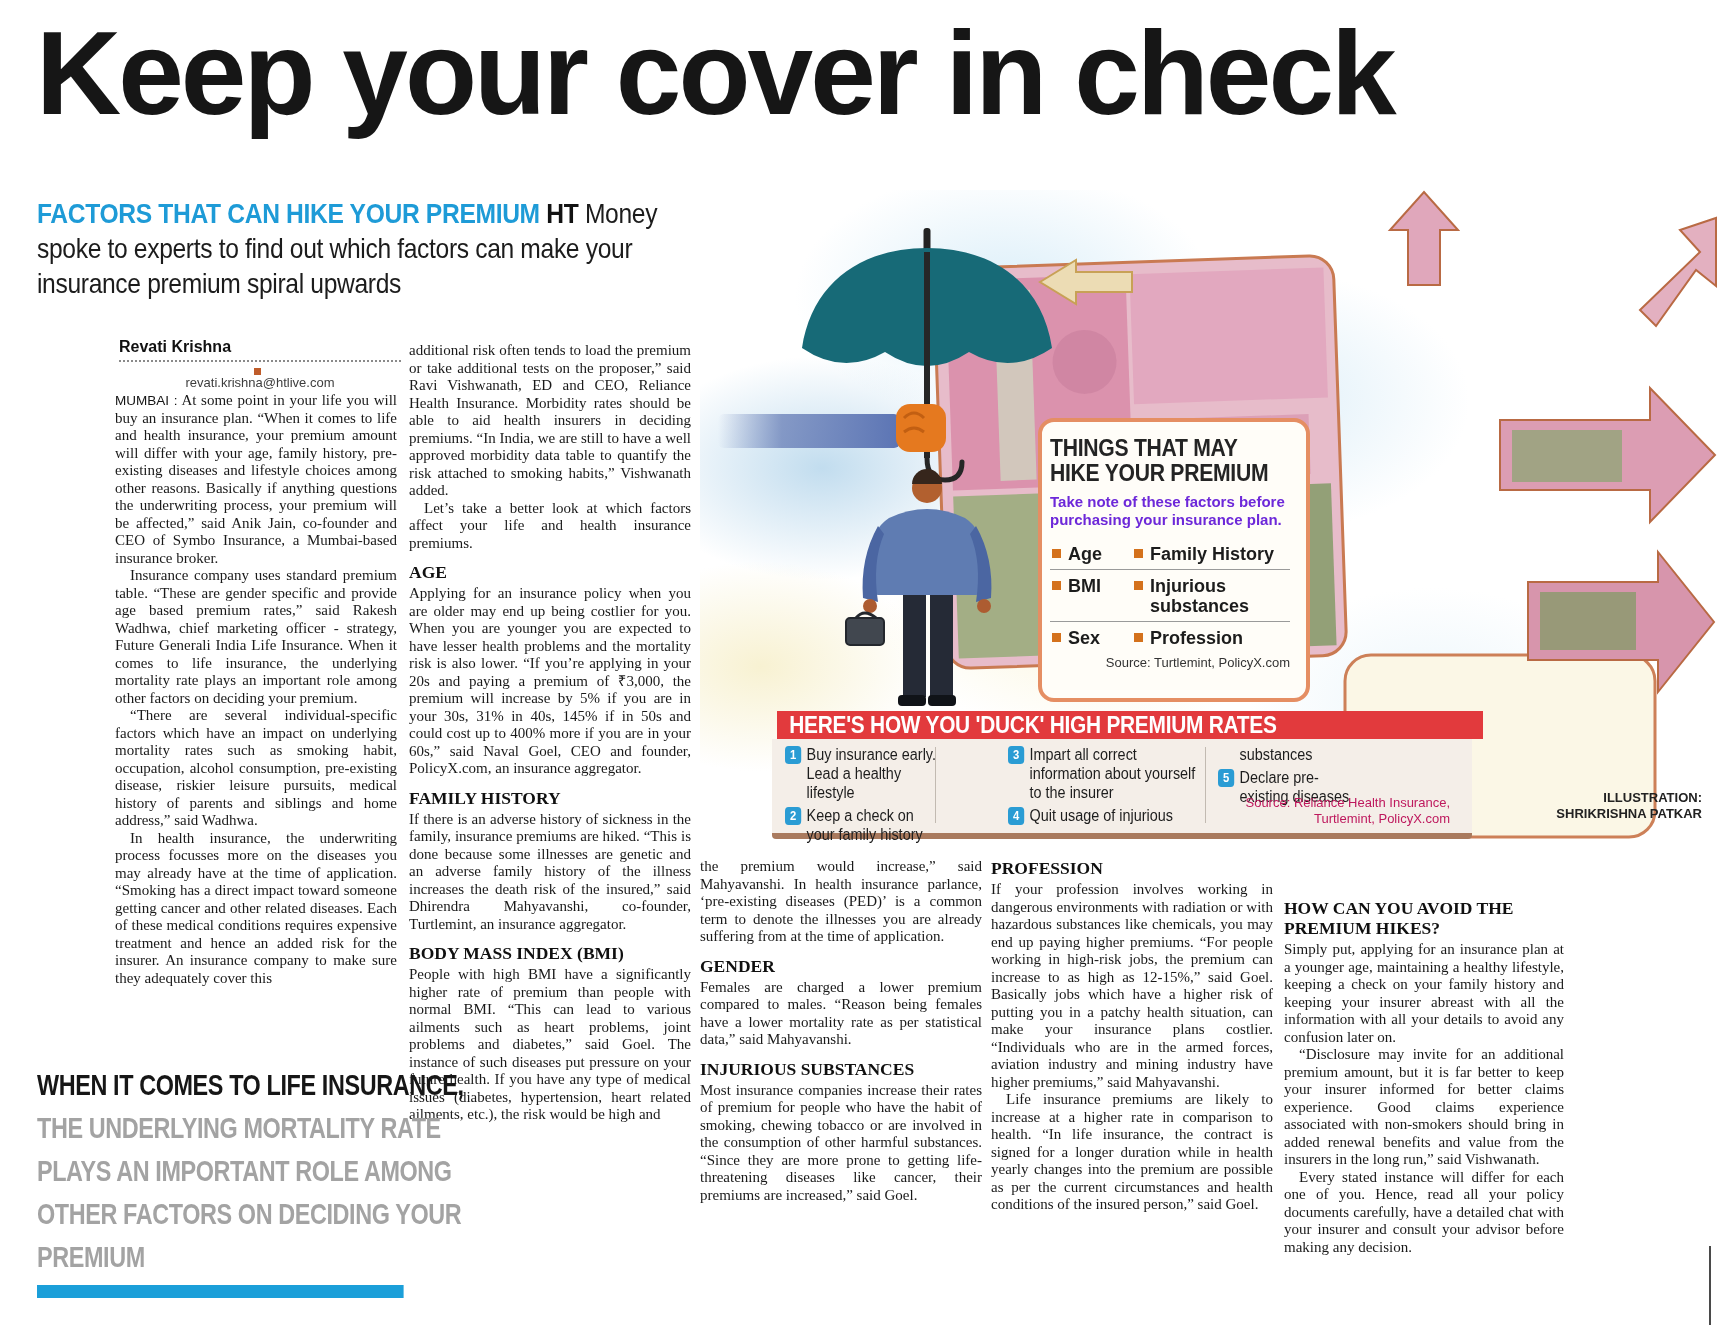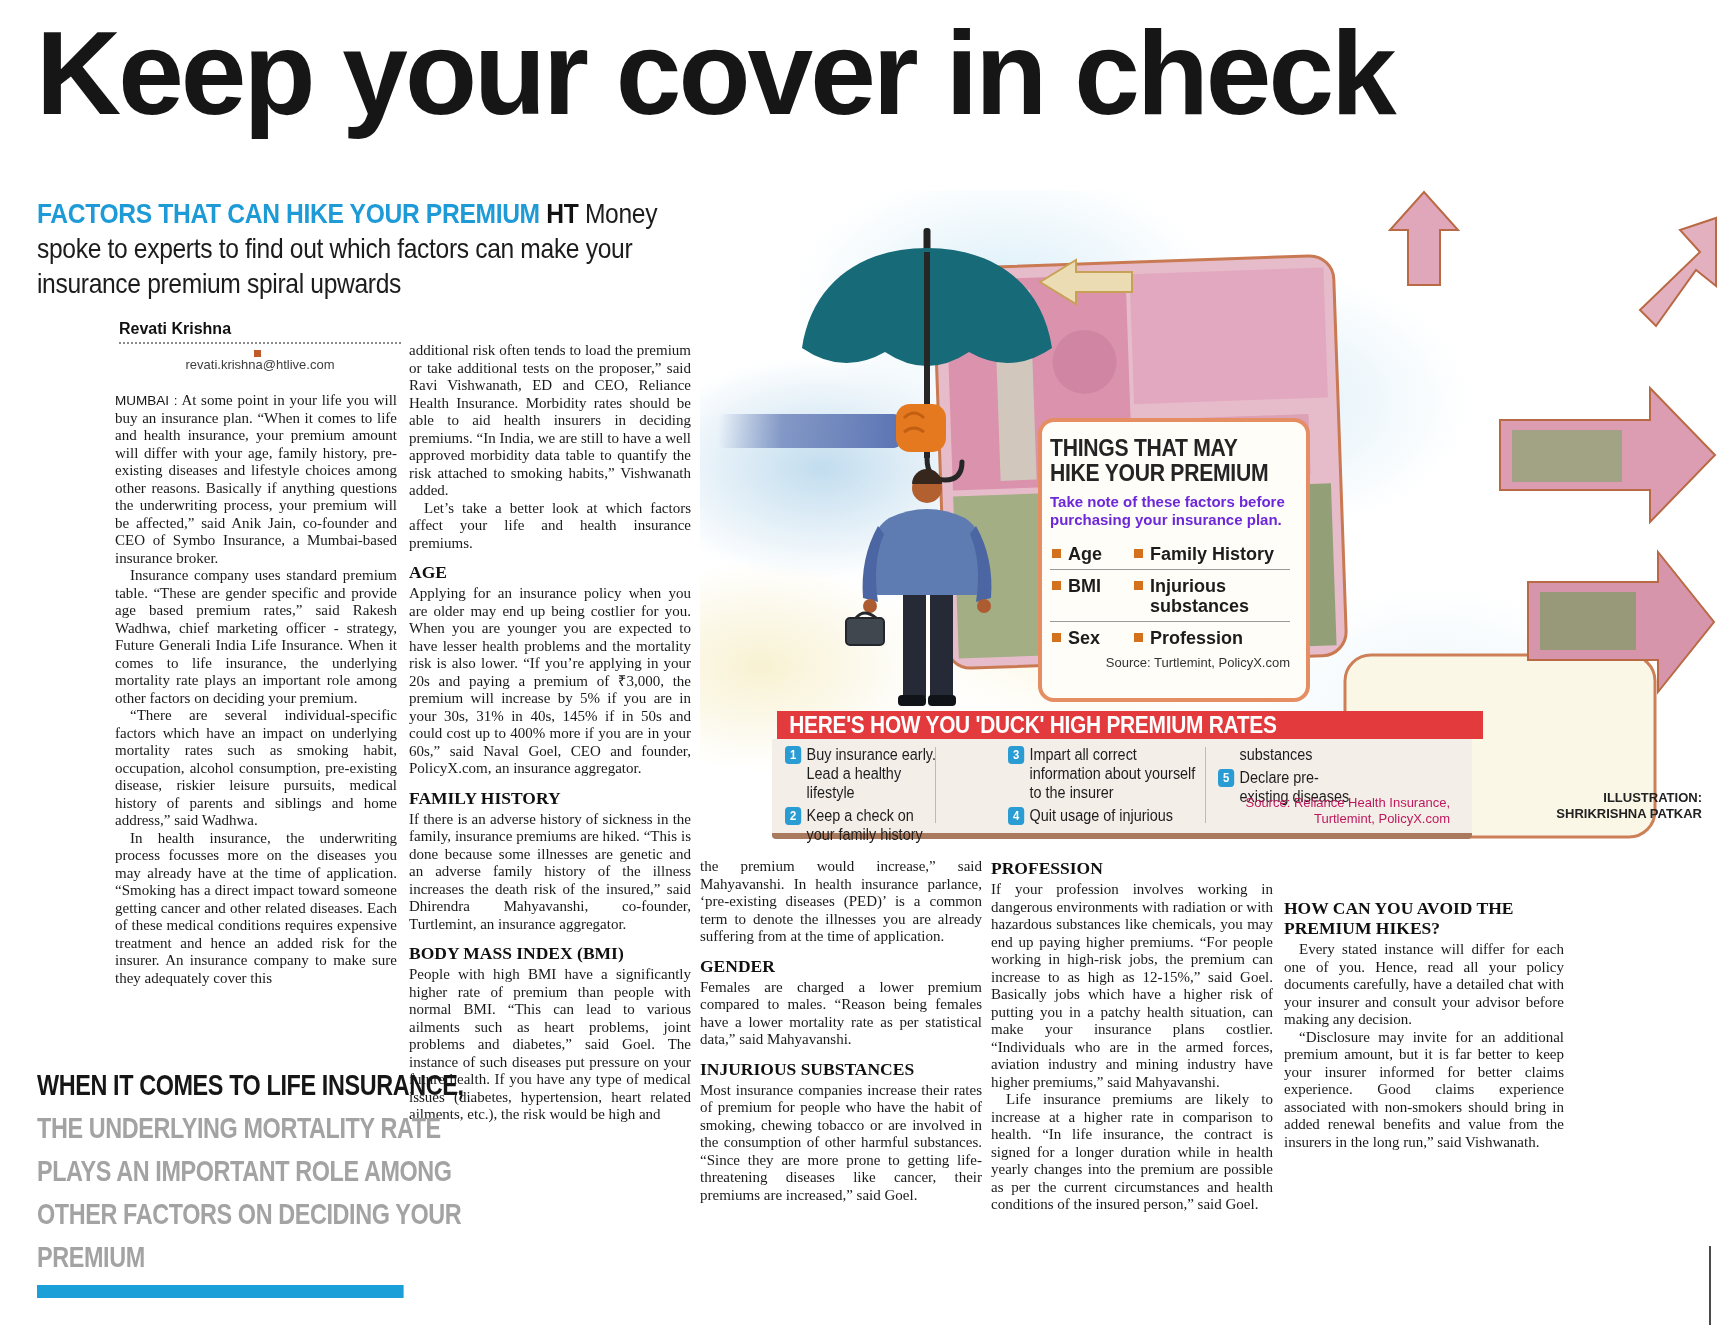--- a/index.html
+++ b/index.html
@@ -19,21 +19,21 @@
   .deck-block {
     position: absolute; left: 37px; top: 196px; width: 742px;
     transform: scaleX(0.88); transform-origin: 0 0;
     font-family: "Liberation Sans", sans-serif;
     font-size: 28px; line-height: 35px; color: #1c1c1c; letter-spacing: -0.4px;
   }
   .kicker { color: #1e9bd7; font-weight: bold; }
   .kicker-ht { color: #121212; font-weight: bold; }
   
   .byline-block { position: absolute; left: 119px; top: 320px; width: 282px; font-family: "Liberation Sans", sans-serif; }
-  .byline-name { font-size: 16px; font-weight: bold; color: #111; padding-bottom: 4px; border-bottom: 2px dotted #8a8a8a; }
+  .byline-name { font-size: 16px; font-weight: bold; color: #111; padding-bottom: 4px; border-bottom: 2px dotted #8a8a8a; margin-top: 18px; }
   .byline-email { margin-top: 6px; font-size: 13px; color: #3d3d3d; display: flex; align-items: center; flex-direction: column; }
   .email-bullet { width: 7px; height: 7px; background: #bf5c2a; margin-right: 6px; flex: 0 0 auto; }
   
   .col {
     position: absolute; width: 282px;
     font-size: 15px; line-height: 17.5px; text-align: justify; color: #191919;
   }
   .para { margin: 0; }
   .para.ind { text-indent: 15px; }
   .dateline { font-family: "Liberation Sans", sans-serif; font-weight: normal; font-size: 13.5px; color: #141414; }
@@ -161,22 +161,23 @@
   </div>
 
   <div class="col" style="left:991px; top:858px;">
     <div class="sec-h" style="margin-top:0;">PROFESSION</div>
     <div class="para">If your profession involves working in dangerous environments with radiation or with hazardous substances like chemicals, you may end up paying higher premiums. “For people working in high-risk jobs, the premium can increase to as high as 12-15%,” said Goel. Basically jobs which have a higher risk of putting you in a patchy health situation, can make your insurance plans costlier. “Individuals who are in the armed forces, aviation industry and mining industry have higher premiums,” said Mahyavanshi.</div>
     <div class="para ind">Life insurance premiums are likely to increase at a higher rate in comparison to health. “In life insurance, the contract is signed for a longer duration while in health yearly changes into the premium are possible as per the current circumstances and health conditions of the insured person,” said Goel.</div>
   </div>
 
   <div class="col" style="left:1284px; top:898px; width:280px;">
     <div class="sec-h" style="margin-top:0;">HOW CAN YOU AVOID THE PREMIUM HIKES?</div>
+    <div class="para">Simply put, applying for an insurance plan at a younger age, maintaining a healthy lifestyle, keeping a check on your family history and keeping your insurer abreast with all the information with all your details to avoid any confusion later on.</div>
+    <div class="para ind">“Disclosure may invite for an additional premium amount, but it is far better to keep your insurer informed for better claims experience. Good claims experience associated with non-smokers should bring in added renewal benefits and value from the insurers in the long run,” said Vishwanath.</div>
     <div class="para ind">Every stated instance will differ for each one of you. Hence, read all your policy documents carefully, have a detailed chat with your insurer and consult your advisor before making any decision.</div>
-    <div class="para ind">“Disclosure may invite for an additional premium amount, but it is far better to keep your insurer informed for better claims experience. Good claims experience associated with non-smokers should bring in added renewal benefits and value from the insurers in the long run,” said Vishwanath.</div>
   </div>
 
   <div class="pullquote">
     <div class="pq-inner">
       <div class="pq-line pq-black">WHEN IT COMES TO LIFE INSURANCE,</div>
       <div class="pq-line pq-gray">THE UNDERLYING MORTALITY RATE</div>
       <div class="pq-line pq-gray">PLAYS AN IMPORTANT ROLE AMONG</div>
       <div class="pq-line pq-gray">OTHER FACTORS ON DECIDING YOUR</div>
       <div class="pq-line pq-gray">PREMIUM</div>
       <div class="pq-bar"></div>

